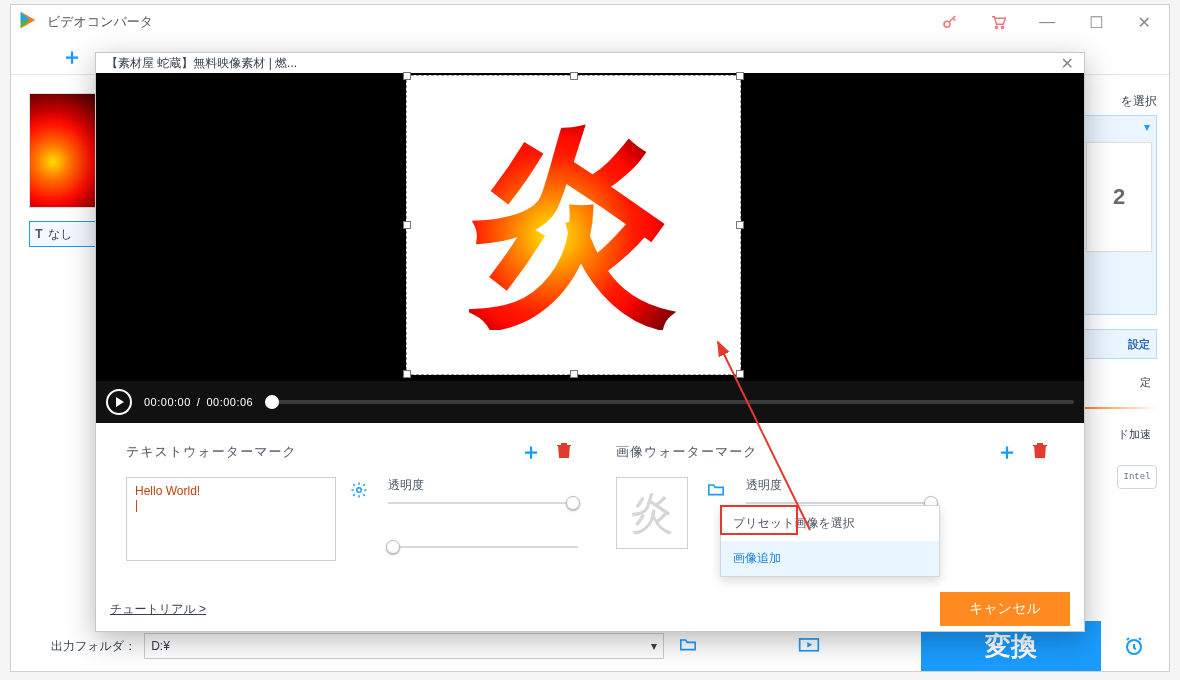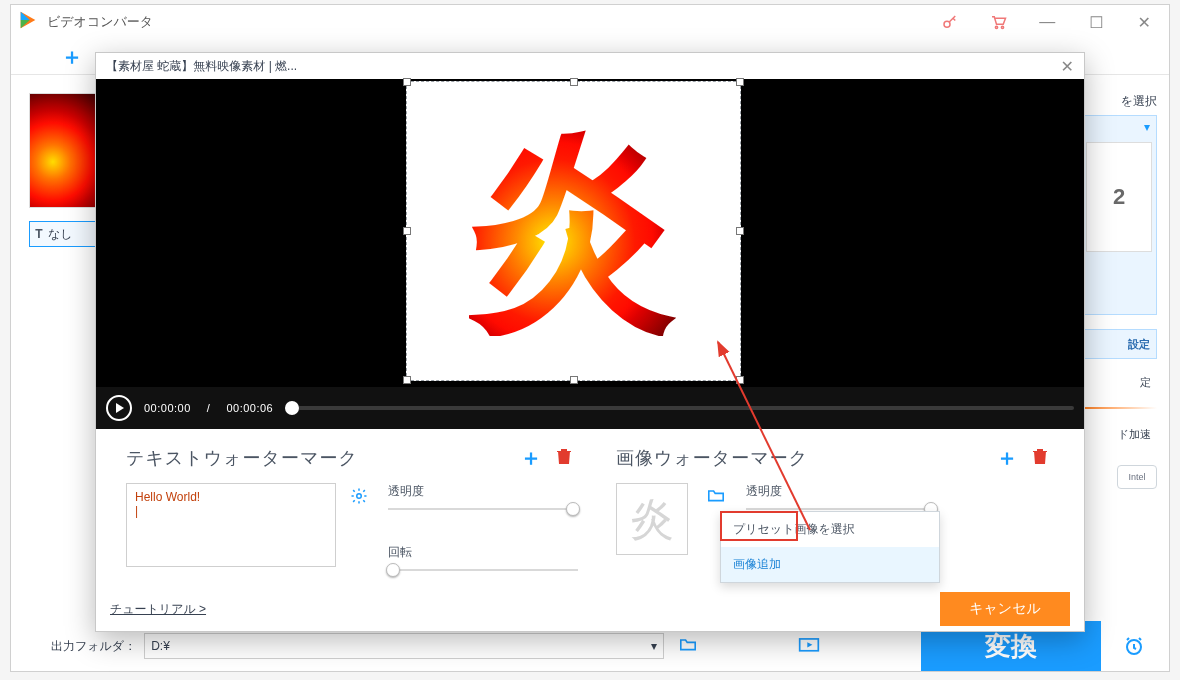--- a/index.html
+++ b/index.html
@@ -24,58 +24,58 @@
 .sub-strip .t-ico { width: 18px; text-align: center; color: #4b5563; font-weight: bold; }
 
 .right-panel { position: absolute; right: 12px; top: 18px; width: 90px; }
 .right-label { font-size: 12px; color: #374151; text-align: right; height: 22px; }
 .right-box { width: 76px; height: 200px; background: #eaf5ff; border: 1px solid #b5dcff; margin-left: auto; position: relative; }
 .right-box .chev { position: absolute; top: 4px; right: 6px; color: #1a9cff; font-size: 12px; }
 .right-box .fmt { position: absolute; top: 26px; right: 4px; left: 4px; height: 110px; background: #fff; border: 1px solid #ddd; display: flex; align-items: center; justify-content: center; font-size: 22px; font-weight: bold; color: #696969; }
 .right-row { margin-top: 14px; height: 30px; background: #eaf5ff; border: 1px solid #b5dcff; font-size: 11px; color: #2b6cb0; display: flex; align-items: center; justify-content: flex-end; padding-right: 6px; margin-left: auto; width: 76px; font-weight: bold; }
 .right-plain { margin-top: 8px; height: 30px; font-size: 11px; color: #374151; display: flex; align-items: center; justify-content: flex-end; padding-right: 6px; margin-left: auto; width: 76px; }
 .right-sep { width: 76px; height: 2px; background: linear-gradient(to right, #ff7a18, transparent); margin: 10px 0 10px auto; }
-.intel-chip { margin-left: auto; margin-top: 16px; width: 40px; height: 24px; border: 1px solid #cfd6dc; border-radius: 4px; font-size: 9px; color: #6b7280; display: flex; align-items: center; justify-content: center; }
+.intel-chip { margin-left: auto; margin-top: 16px; width: 40px; height: 24px; border: 1px solid #cfd6dc; border-radius: 4px; font-size: 9px; color: #6b7280; display: flex; align-items: center; justify-content: center; font-family: Liberation Mono, monospace; }
 
 .bottombar { position: absolute; bottom: 0; left: 12px; right: 0; height: 50px; display: flex; align-items: center; padding: 0 10px 0 28px; gap: 8px; }
 .bb-label { font-size: 12px; color: #374151; }
 .bb-select { flex: 0 0 520px; height: 26px; border: 1px solid #cfcfcf; font-size: 12px; padding: 0 6px; color: #374151; display: flex; align-items: center; justify-content: space-between; }
 .bb-ico { color: #1a9cff; font-size: 18px; padding: 0 6px; }
 .convert-btn { margin-left: auto; width: 180px; height: 50px; background: #1a9cff; color: #fff; font-size: 26px; font-weight: bold; display: flex; align-items: center; justify-content: center; }
 .clock-ico { width: 50px; height: 50px; color: #1a9cff; display: flex; align-items: center; justify-content: center; font-size: 22px; }
 
 
 .editor { position: absolute; left: 95px; top: 52px; width: 990px; height: 580px; background: #fff; border: 1px solid #c8c8c8; box-shadow: 0 8px 28px rgba(0,0,0,.28); display: flex; flex-direction: column; }
-.editor-header { height: 26px; display: flex; align-items: center; padding: 0 10px; font-size: 12px; color: #374151; }
+.editor-header { height: 20px; display: flex; align-items: center; padding: 0 10px; font-size: 12px; color: #374151; }
 .editor-header .spacer { flex: 1; }
 .editor-header .close { color: #888; font-size: 16px; }
 
 .preview { background: #000; height: 308px; position: relative; }
 .wm-frame { position: absolute; left: 310px; top: 2px; width: 335px; height: 300px; border: 1px dashed #9aa0a6; background: #fff; display: flex; align-items: center; justify-content: center; }
 .wm-frame .handle { position: absolute; width: 8px; height: 8px; background: #fff; border: 1px solid #777; }
 .h-tl { left: -4px; top: -4px; } .h-tm { left: 50%; top: -4px; margin-left: -4px; } .h-tr { right: -4px; top: -4px; }
 .h-ml { left: -4px; top: 50%; margin-top: -4px; } .h-mr { right: -4px; top: 50%; margin-top: -4px; }
 .h-bl { left: -4px; bottom: -4px; } .h-bm { left: 50%; bottom: -4px; margin-left: -4px; } .h-br { right: -4px; bottom: -4px; }
 
 .glyph-fire { font-size: 210px; line-height: 1; font-family: "Yu Mincho", serif; font-weight: 900;
   background: radial-gradient(circle at 40% 55%, #ffd54a 0%, #ff8a1f 22%, #d83a12 48%, #8e1b05 72%, #3a0d00 100%);
   -webkit-background-clip: text; background-clip: text; color: transparent;
   filter: contrast(1.25) saturate(1.4); }
 
 .transport { height: 42px; display: flex; align-items: center; padding: 0 10px; gap: 12px; background:#111; color:#fff; }
 .play-circle { width: 26px; height: 26px; border: 2px solid #fff; border-radius: 50%; display: flex; align-items: center; justify-content: center; }
 .play-circle::after { content: ""; border-left: 8px solid #fff; border-top: 5px solid transparent; border-bottom: 5px solid transparent; margin-left: 2px; }
-.times { font-size: 11px; letter-spacing: .5px; display: flex; gap: 16px; }
+.times { font-size: 11px; letter-spacing: .5px; display: flex; gap: 6px; }
 .track { flex: 1; height: 4px; background: #3a3a3a; border-radius: 2px; position: relative; }
 .track .knob { position: absolute; left: 0; top: -5px; width: 14px; height: 14px; border-radius: 50%; background: #fff; }
 
 .panel-area { flex: 1; display: flex; padding: 14px 30px 8px; gap: 38px; }
 .panel { flex: 1; }
 .panel-head { display: flex; align-items: center; height: 30px; }
-.panel-title { font-size: 18px; color: #4b5563; flex: 1; letter-spacing: 1px; }
+.panel-title { font-size: 13px; color: #4b5563; flex: 1; letter-spacing: 1px; }
 .ico-plus { color: #1a9cff; font-size: 22px; font-weight: bold; padding: 0 8px; }
 .ico-trash { color: #e23b2e; font-size: 18px; padding: 0 6px; }
 .panel-body { display: flex; gap: 14px; margin-top: 10px; }
 .textarea { width: 210px; height: 84px; border: 1px solid #cfcfcf; padding: 6px 8px; font-size: 12px; color: #c2410c; }
 .gear { color: #1a9cff; font-size: 18px; margin-top: 4px; }
 .sliders { flex: 1; display: flex; flex-direction: column; gap: 34px; margin-left: 6px; }
 .sld-label { font-size: 12px; color: #4b5563; }
 .sld { height: 2px; background: #d9d9d9; position: relative; margin-top: 8px; width: 190px; }
 .sld .knob { position: absolute; top: -6px; width: 14px; height: 14px; border-radius: 7px; background: #fff; border: 1px solid #bbb; box-shadow: 0 1px 2px rgba(0,0,0,.3); }
 .sld.opacity .knob { right: -2px; }
@@ -240,21 +240,20 @@
             </svg>
         </span>
         <div class="sliders">
           <div>
             <div class="sld-label">透明度</div>
             <div class="sld opacity">
                 <span class="knob"></span>
               </div>
           </div>
           <div>
-            <div class="sld-label">回転</div>
             <div class="sld rotate">
                 <span class="knob"></span>
               </div>
           </div>
         </div>
       </div>
     </div>
 
     <div class="panel" style="position:relative">
       <div class="panel-head">

